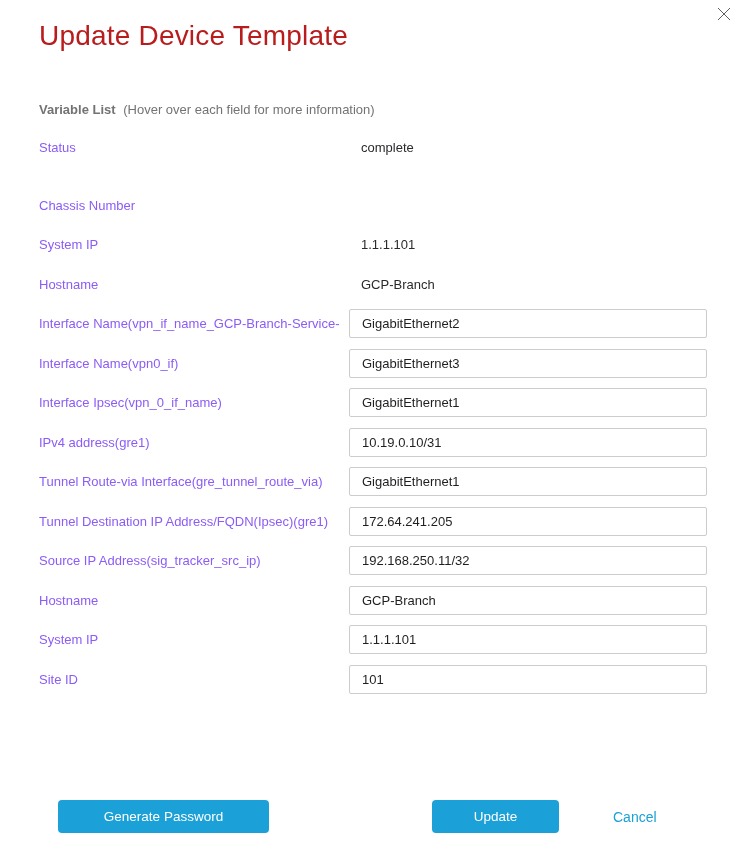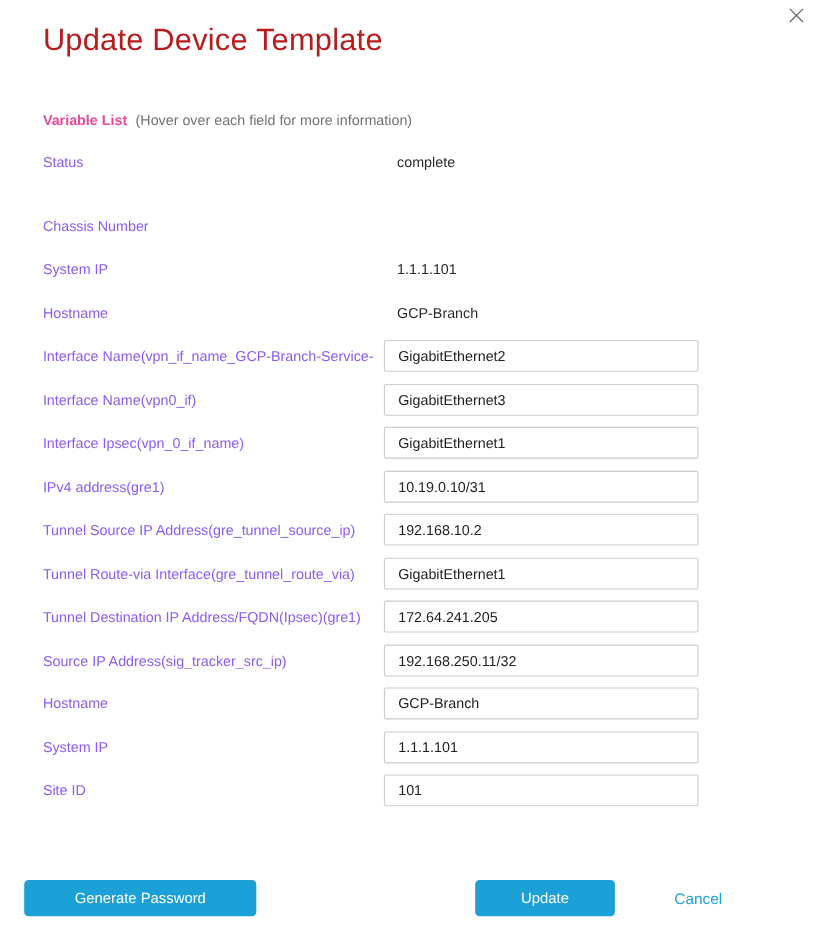--- a/index.html
+++ b/index.html
@@ -25,21 +25,21 @@
     font-size: 28px; font-weight: 300; letter-spacing: 0.2px;
     color: #b91c1c;
     white-space: nowrap;
   }
 
   .section-header {
     position: absolute; left: 39px; top: 102px;
     font-size: 13px; color: #444447;
     white-space: nowrap;
   }
-  .section-header .heading { font-weight: bold; color: #ec4899; }
+  .section-header .heading { font-weight: bold; color: #737373; }
   .section-header .hint { font-weight: normal; color: #737376; margin-left: 4px; }
 
   .rows { position: absolute; left: 0; top: 128px; right: 0; }
   .row {
     height: 39.5px;
     display: flex; align-items: center;
     padding-left: 39px;
   }
   .row-spacer { height: 18px; }
   .row .label {
@@ -47,21 +47,21 @@
     max-width: 310px;
     font-size: 13px; color: #8b5cf6;
     white-space: nowrap; overflow: hidden;
   }
   .row .static-value {
     font-size: 13px; color: #2a2a2d;
     padding-left: 12px;
     white-space: nowrap;
   }
   .row input.field {
-    width: 286px; height: 29px;
+    width: 358px; height: 29px;
     border: 1px solid #cccccc;
     border-radius: 2px;
     background: #ffffff;
     padding: 0 12px;
     font-family: "Liberation Sans", sans-serif;
     font-size: 13px; color: #1f1f22;
     outline: none;
   }
 
   .footer { position: absolute; left: 0; top: 800px; right: 0; height: 34px; }
@@ -129,24 +129,20 @@
       </div>
       <div class="row">
         <span class="label">Interface Ipsec(vpn_0_if_name)</span>
         <input class="field" type="text" value="GigabitEthernet1" style="">
       </div>
       <div class="row">
         <span class="label">IPv4 address(gre1)</span>
         <input class="field" type="text" value="10.19.0.10/31" style="">
       </div>
       <div class="row">
-        <span class="label">Tunnel Source IP Address(gre_tunnel_source_ip)</span>
-        <input class="field" type="text" value="192.168.10.2" style="">
-      </div>
-      <div class="row">
         <span class="label">Tunnel Route-via Interface(gre_tunnel_route_via)</span>
         <input class="field" type="text" value="GigabitEthernet1" style="">
       </div>
       <div class="row">
         <span class="label">Tunnel Destination IP Address/FQDN(Ipsec)(gre1)</span>
         <input class="field" type="text" value="172.64.241.205" style="">
       </div>
       <div class="row">
         <span class="label">Source IP Address(sig_tracker_src_ip)</span>
         <input class="field" type="text" value="192.168.250.11/32" style="">
@@ -159,18 +155,18 @@
         <span class="label">System IP</span>
         <input class="field" type="text" value="1.1.1.101" style="">
       </div>
       <div class="row">
         <span class="label">Site ID</span>
         <input class="field" type="text" value="101" style="">
       </div>
     </div>
 
   <div class="footer">
-    <button class="btn btn-generate" style="background: rgb(27, 160, 215);">Generate Password</button>
+    <button class="btn btn-generate" style="background: rgb(27, 160, 215); margin-left: 36px;">Generate Password</button>
     <button class="btn btn-update" style="background: rgb(27, 160, 215);">Update</button>
     <button class="link-cancel" style="color: rgb(27, 160, 215);">Cancel</button>
   </div>
 
 </div>
 
 </body></html>

